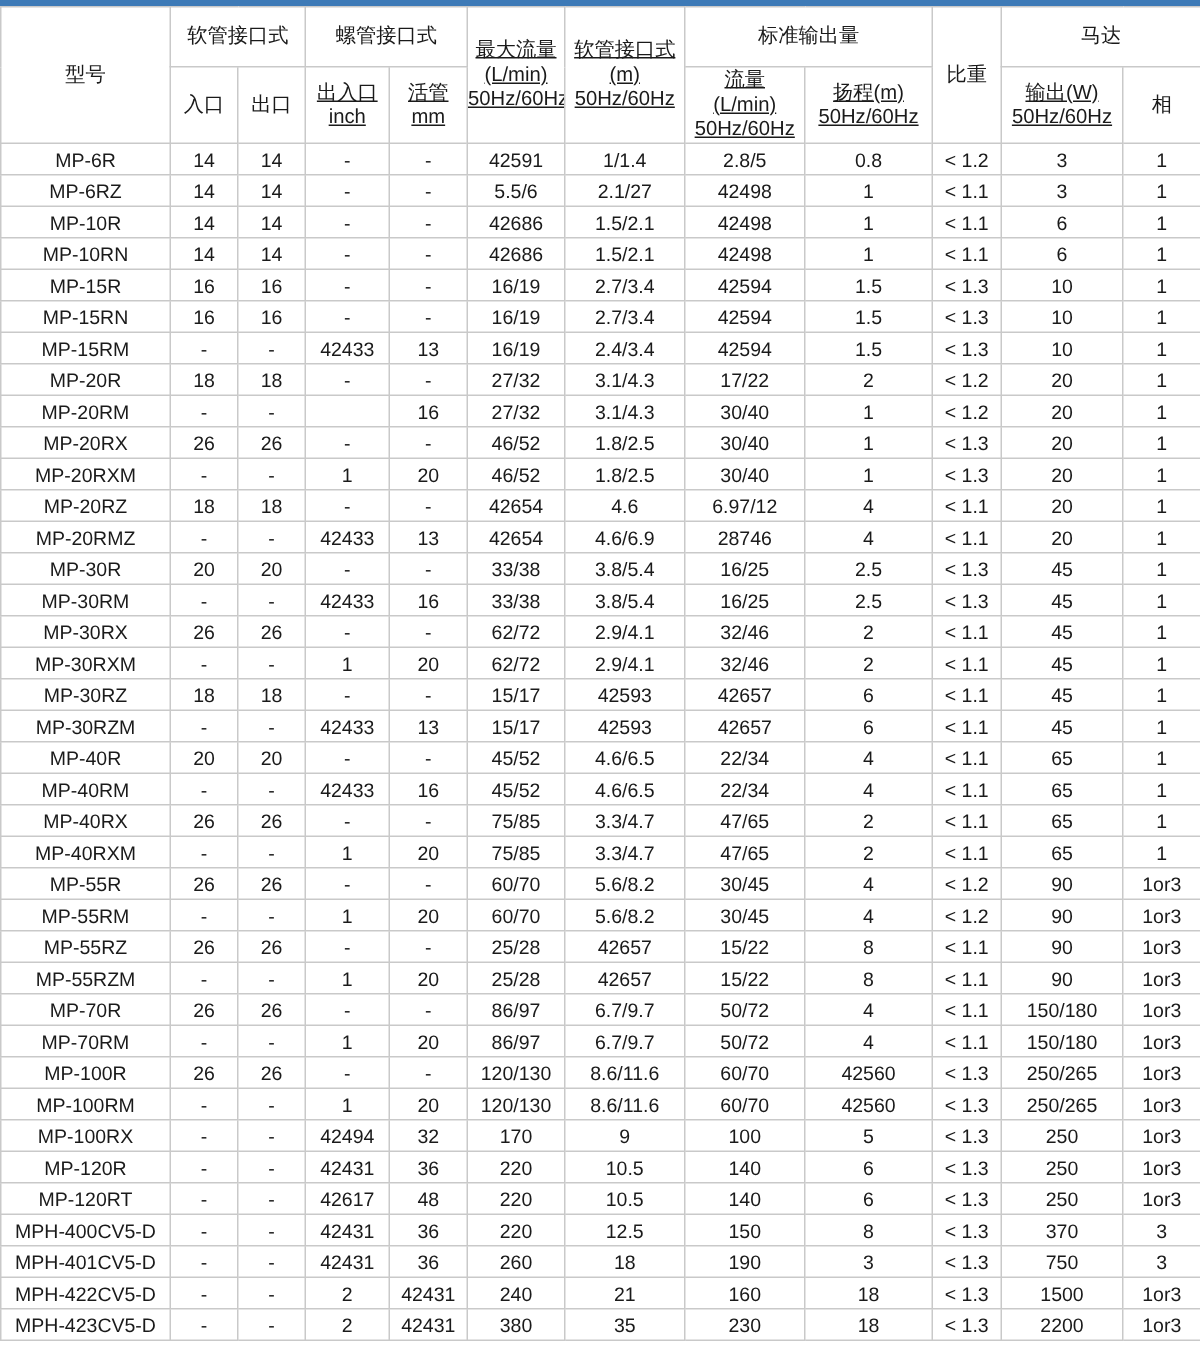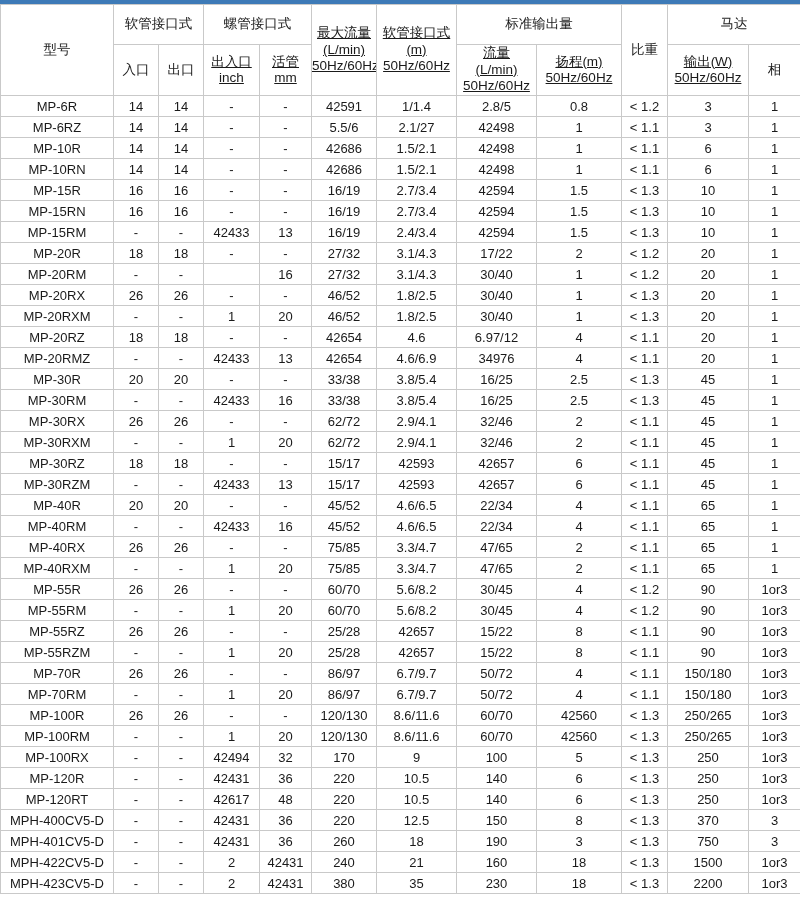--- a/index.html
+++ b/index.html
@@ -265,21 +265,21 @@
         <td>1</td>
       </tr>
       <tr>
         <td class="model">MP-20RMZ</td>
         <td>-</td>
         <td>-</td>
         <td>42433</td>
         <td>13</td>
         <td>42654</td>
         <td>4.6/6.9</td>
-        <td>34976</td>
+        <td>28746</td>
         <td>4</td>
         <td>&lt; 1.1</td>
         <td>20</td>
         <td>1</td>
       </tr>
       <tr>
         <td class="model">MP-30R</td>
         <td>20</td>
         <td>20</td>
         <td>-</td>

